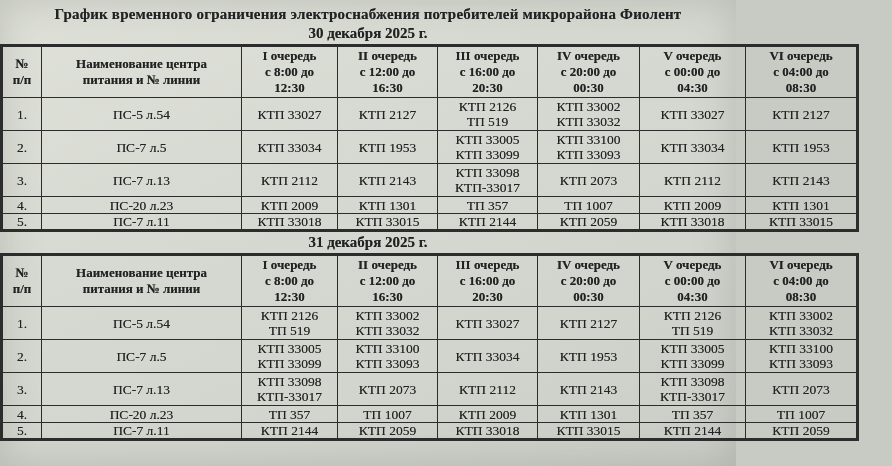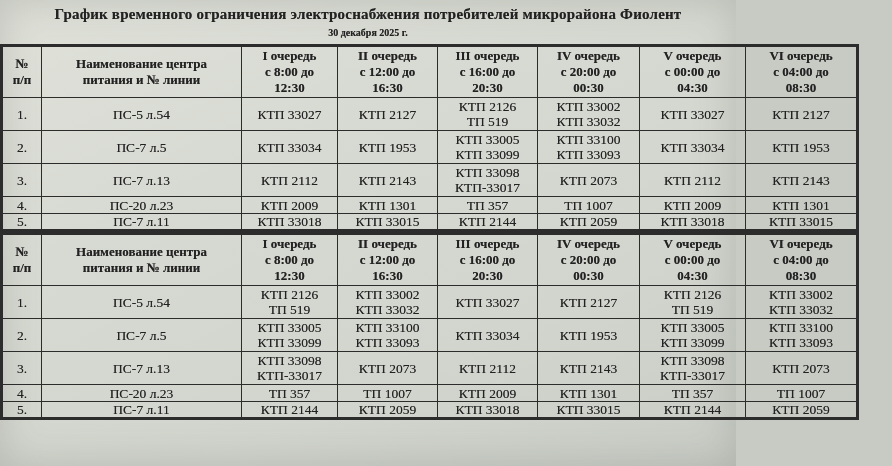--- a/index.html
+++ b/index.html
@@ -26,21 +26,21 @@
   .doc-title {
     text-align: center;
     font-weight: bold;
     font-size: 15px;
     line-height: 18px;
     letter-spacing: 0.2px;
   }
   .doc-date {
     text-align: center;
     font-weight: bold;
-    font-size: 10px;
+    font-size: 15px;
     line-height: 18px;
     padding: 1px 0 2px 0;
   }
   table.schedule {
     border-collapse: collapse;
     table-layout: fixed;
     width: 856px;
     margin: 0 auto;
     border: 3px solid #2c2c2c;
   }
@@ -170,20 +170,21 @@
           <td>КТП 33018</td>
           <td>КТП 33015</td>
           <td>КТП 2144</td>
           <td>КТП 2059</td>
           <td>КТП 33018</td>
           <td>КТП 33015</td>
         </tr>
       </tbody>
   </table>
 
+  <div class="doc-date">31 декабря 2025 г.</div>
 
   <table class="schedule">
     <colgroup>
       <col class="c-num">
         <col class="c-name">
         <col class="c-q1">
         <col class="c-q2">
       <col class="c-q3">
         <col class="c-q4">
         <col class="c-q5">

